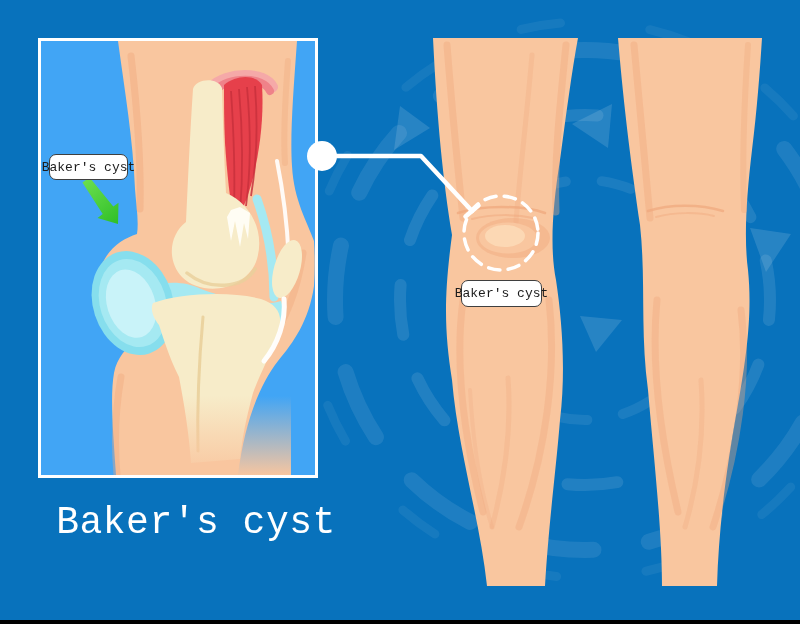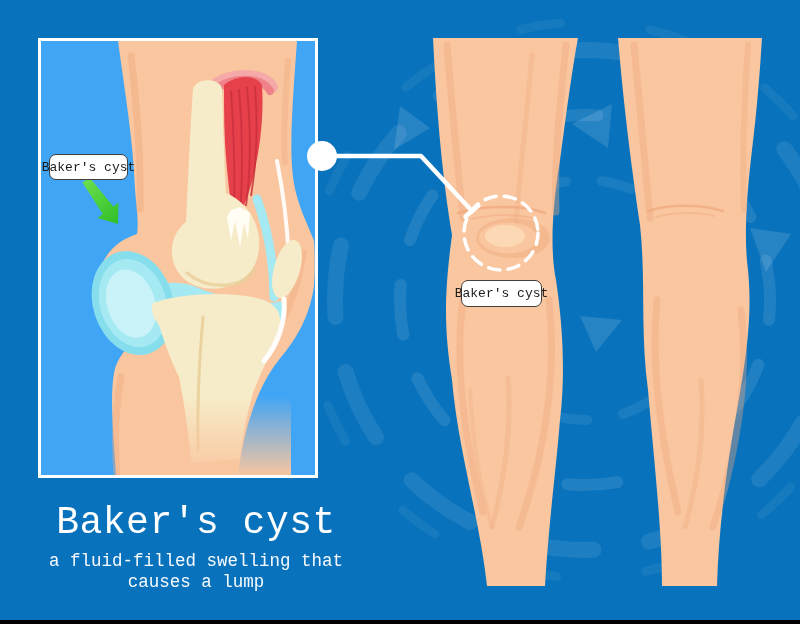--- a/index.html
+++ b/index.html
@@ -144,16 +144,15 @@
 
   <div class="chip chip-inset">
     <span>Baker's cyst</span>
   </div>
   <div class="chip chip-leg">
     <span>Baker's cyst</span>
   </div>
 
   <div class="caption">
     <div class="title">Baker's cyst</div>
-    <div class="sub">a fluid-filled swelling that causes a lump</div>
   </div>
 
 </div>
 
 </body></html>

